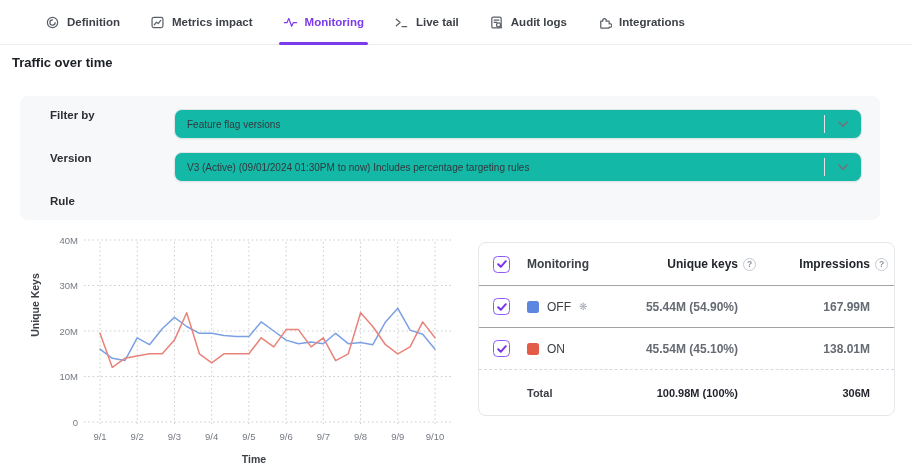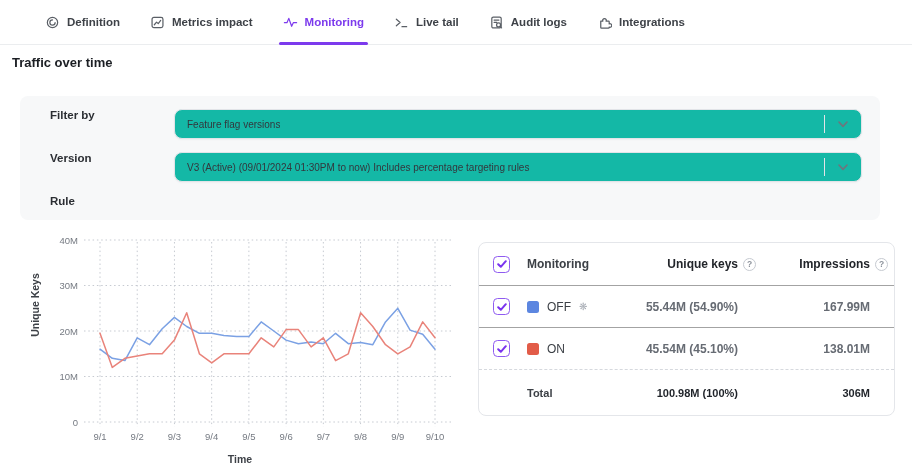--- a/index.html
+++ b/index.html
@@ -36,21 +36,21 @@
   .select .sdiv { margin-left:auto; width:1px; height:18px; background:#e2e4e8; }
   .select .chev { padding:0 13px; display:flex; }
   .select .chev svg { width:10px; height:7px; stroke:#6f757d; stroke-width:1.6;
                       fill:none; stroke-linecap:round; stroke-linejoin:round; }
 
   
   .chart-section { position:relative; height:252px; margin-top:7px; }
   #chart-svg { position:absolute; left:0; top:0; }
   .ylab { position:absolute; left:35px; top:78px; transform:translate(-50%,-50%) rotate(-90deg);
           font-size:10.5px; font-weight:700; color:#3d4147; white-space:nowrap; }
-  .xlab { position:absolute; left:240px; top:226px; transform:translateX(-50%);
+  .xlab { position:absolute; left:254px; top:226px; transform:translateX(-50%);
           font-size:10.5px; font-weight:700; color:#3d4147; }
   .grid { stroke:#c6cad1; stroke-width:1; stroke-dasharray:1.5 2.8; fill:none; }
   .ytick, .xtick { font-size:9.5px; fill:#757a82; font-family:"Liberation Sans",sans-serif; }
   .series-line { fill:none; stroke-width:1.5; stroke-linejoin:round; stroke-linecap:round; }
 
   
   .tcard { position:absolute; left:478px; top:15px; width:417px; background:#fff;
            border:1px solid #e4e6ea; border-radius:8px; overflow:hidden; }
   .trow { display:grid; grid-template-columns:46px 1fr 170px 132px; align-items:center; }
   .trow.head { height:42px; font-weight:700; font-size:12px; color:#22252a; }

